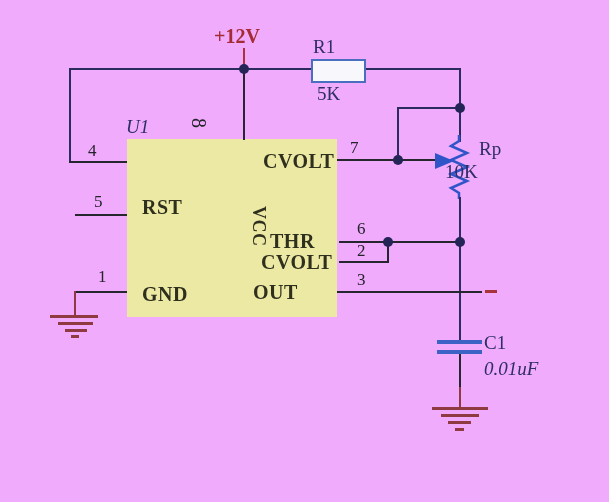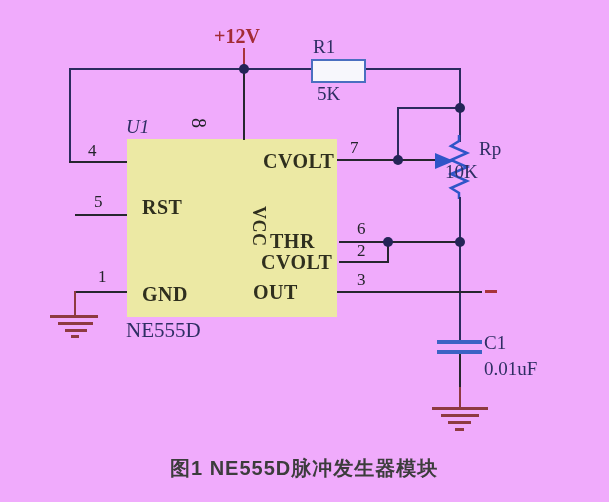--- a/index.html
+++ b/index.html
@@ -84,40 +84,38 @@
   <div class="dot" style="left:239px;top:64px;"></div>
   <div class="dot" style="left:455px;top:103px;"></div>
   <div class="dot" style="left:393px;top:155px;"></div>
   <div class="dot" style="left:383px;top:237px;"></div>
   <div class="dot" style="left:455px;top:237px;"></div>
 
   <span class="lbl lred" style="left:214px;top:26px;">+12V</span>
 
   <span class="lbl lnavy" style="left:126px;top:117px;font-style:italic;">U1</span>
   <span class="lbl pinno rot" style="left:209px;top:118px;font-size:20px;">8</span>
-  <span class="lbl lnavy" style="left:126px;top:320px;font-size:21px;">NE555D</span>
 
   <span class="lbl lnavy" style="left:313px;top:37px;">R1</span>
   <span class="lbl lnavy" style="left:317px;top:84px;">5K</span>
   <span class="lbl lnavy" style="left:467px;top:139px;margin-left:12px;">Rp</span>
   <span class="lbl lnavy" style="left:445px;top:162px;">10K</span>
   <span class="lbl lnavy" style="left:484px;top:333px;">C1</span>
-  <span class="lbl lnavy" style="left:484px;top:359px;">0.01uF</span>
+  <span class="lbl lnavy" style="left:484px;top:359px;font-style:italic;">0.01uF</span>
 
   <span class="lbl pinno" style="left:88px;top:142px;">4</span>
   <span class="lbl pinno" style="left:94px;top:193px;">5</span>
   <span class="lbl pinno" style="left:98px;top:268px;">1</span>
   <span class="lbl pinno" style="left:350px;top:139px;">7</span>
   <span class="lbl pinno" style="left:357px;top:220px;">6</span>
   <span class="lbl pinno" style="left:357px;top:242px;">2</span>
   <span class="lbl pinno" style="left:357px;top:271px;">3</span>
 
   <span class="lbl pinname" style="left:142px;top:151px;margin-top:46px;">RST</span>
   <span class="lbl pinname" style="left:263px;top:151px;">CVOLT</span>
   <span class="lbl pinname rot" style="left:268px;top:206px;font-size:18px;">VCC</span>
   <span class="lbl pinname" style="left:270px;top:231px;">THR</span>
   <span class="lbl pinname" style="left:261px;top:252px;">CVOLT</span>
   <span class="lbl pinname" style="left:142px;top:284px;">GND</span>
   <span class="lbl pinname" style="left:253px;top:282px;">OUT</span>
 
-  <div class="caption">图1 NE555D脉冲发生器模块</div>
 
 </div>
 
 </body></html>

